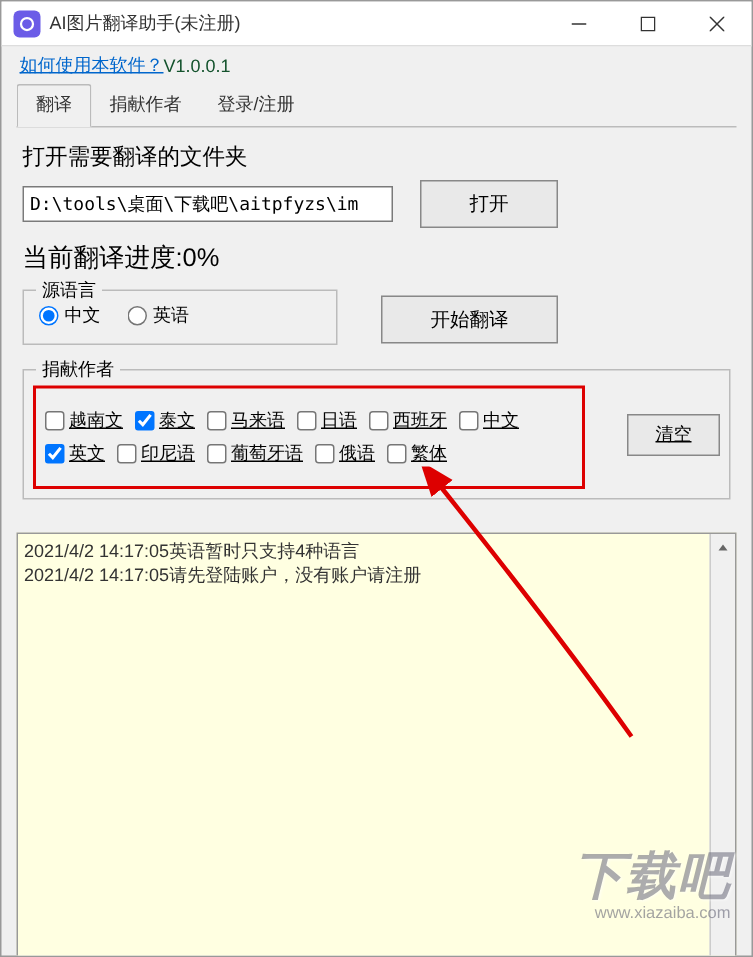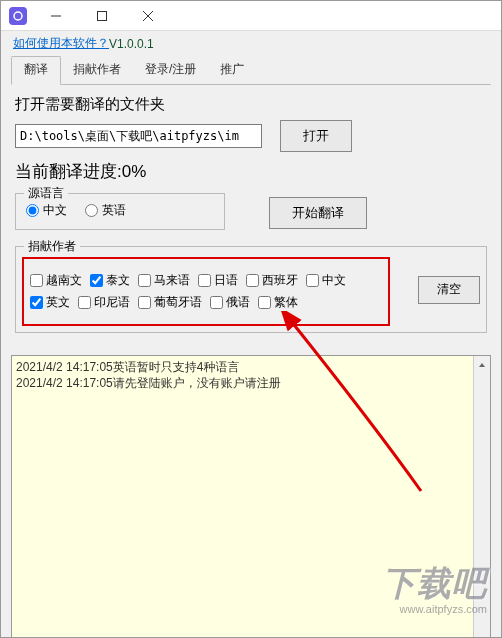--- a/index.html
+++ b/index.html
@@ -18,21 +18,21 @@
   .version { font-size:12px; color:#14532d; }
 
   .tabs { display:flex; border-bottom:1px solid #bbb; margin:4px 10px 0 10px; font-size:12px;align-items:center; }
   .tab { padding:4px 12px 6px 12px; cursor:pointer; color:#333; position:relative; }
   .tab.active { border:1px solid #bbb; border-bottom:1px solid #f0f0f0; background:#f0f0f0; margin-bottom:-1px; border-radius:2px 2px 0 0; }
 
   .content { padding:10px 14px; }
   .row { display:flex; align-items:center; margin:6px 0; font-size:12px; }
   .label { font-size:15px; margin-bottom:4px; }
   .pathbox { width:247px; height:24px; border:1px solid #7a7a7a; padding:2px 4px; font-size:12px; background:#fff; font-family:"SimSun",monospace; }
-  .btn { height:32px; padding:0 22px; border:1px solid #888; background:#e9e9e9; font-size:13px; cursor:pointer; margin-left:18px; }
+  .btn { height:32px; padding:0 32px; border:1px solid #888; background:#e9e9e9; font-size:13px; cursor:pointer; margin-left:18px; }
   .btn.small { height:28px; padding:0 18px; font-size:12px; }
   .progress { font-size:17px; margin-top:8px; }
 
   .fieldset { border:1px solid #bbb; margin:10px 0 6px 0; padding:8px 10px 10px 10px; position:relative; }
   .fieldset .legend { position:absolute; top:-9px; left:8px; background:#f0f0f0; padding:0 4px; font-size:12px; }
   .source-opts { display:flex; gap:18px; flex:1; }
   .radio { display:flex; align-items:center; gap:4px; font-size:12px; }
   .radio input { margin:0; }
 
   .target-area { margin-top:8px; }
@@ -58,20 +58,21 @@
 <body>
 
 <div class="window">
 
   <div class="titlebar">
     <div class="icon">
       <svg viewBox="0 0 12 12">
           <circle cx="6" cy="6" r="4" fill="none" stroke="#fff" stroke-width="1.5"></circle>
         </svg>
     </div>
+    <div class="title">AI图片翻译助手(未注册)</div>
     <div class="winbtns">
       <div class="winbtn">
           <svg viewBox="0 0 10 10">
             <line x1="0" y1="5" x2="10" y2="5"></line>
           </svg>
         </div>
       <div class="winbtn">
           <svg viewBox="0 0 10 10">
             <rect x="0.5" y="0.5" width="9" height="9"></rect>
           </svg>
@@ -87,54 +88,53 @@
 
   <div class="toprow">
     <span class="help-link">如何使用本软件？</span>
     <span class="version">V1.0.0.1</span>
   </div>
 
   <div class="tabs">
     <div class="tab active">翻译</div>
     <div class="tab">捐献作者</div>
     <div class="tab">登录/注册</div>
-    <div class="tab">推广</div>
   </div>
 
   <div class="content">
     <div class="label">打开需要翻译的文件夹</div>
     <div class="row">
       <input class="pathbox" readonly="" value="D:\tools\桌面\下载吧\aitpfyzs\im" style="">
       <button class="btn">打开</button>
     </div>
     <div class="progress">
       <span>当前翻译进度:</span><span>0%</span>
     </div>
 
-    <div style="display:flex; align-items:center; gap:26px;">
+    <div style="display:flex; align-items:center; gap:11px;">
       <div class="fieldset" style="flex:0 0 210px;">
         <span class="legend">源语言</span>
         <div class="source-opts">
           <label class="radio">
               <input type="radio" name="src" checked="" style="">
               <span>中文</span>
             </label>
           <label class="radio">
               <input type="radio" name="src" style="">
               <span>英语</span>
             </label>
         </div>
       </div>
       <button class="btn" style="margin-top:6px;">开始翻译</button>
     </div>
 
     <div class="target-area">
       <div class="fieldset" style="padding:6px;">
         <span class="legend">捐献作者</span>
-        <div style="display:flex;">
+        <div style="display:flex;text-decoration:underline;">
           <div class="target-box" style="flex:1;">
             <div class="chk-grid">
               <div class="chk-row">
                 <label class="chk">
                     <input type="checkbox" style="">
                     <span>越南文</span>
                   </label>
                 <label class="chk">
                     <input type="checkbox" checked="" style="">
                     <span>泰文</span>
@@ -209,15 +209,15 @@
     <defs>
         <marker id="ah" markerWidth="10" markerHeight="10" refX="2" refY="3" orient="auto">
           <path d="M0,0 L0,6 L8,3 Z" fill="#d00"></path>
         </marker>
       </defs>
     <path d="M160,180 Q110,110 30,10" stroke="#d00" stroke-width="3" fill="none" marker-end="url(#ah)"></path>
   </svg>
 
   <div class="watermark">
     <div class="big">下载吧</div>
-    <div class="url">www.aitpfyzs.com</div>
+    <div class="url">www.xiazaiba.com</div>
   </div>
 </div>
 
 </body></html>

